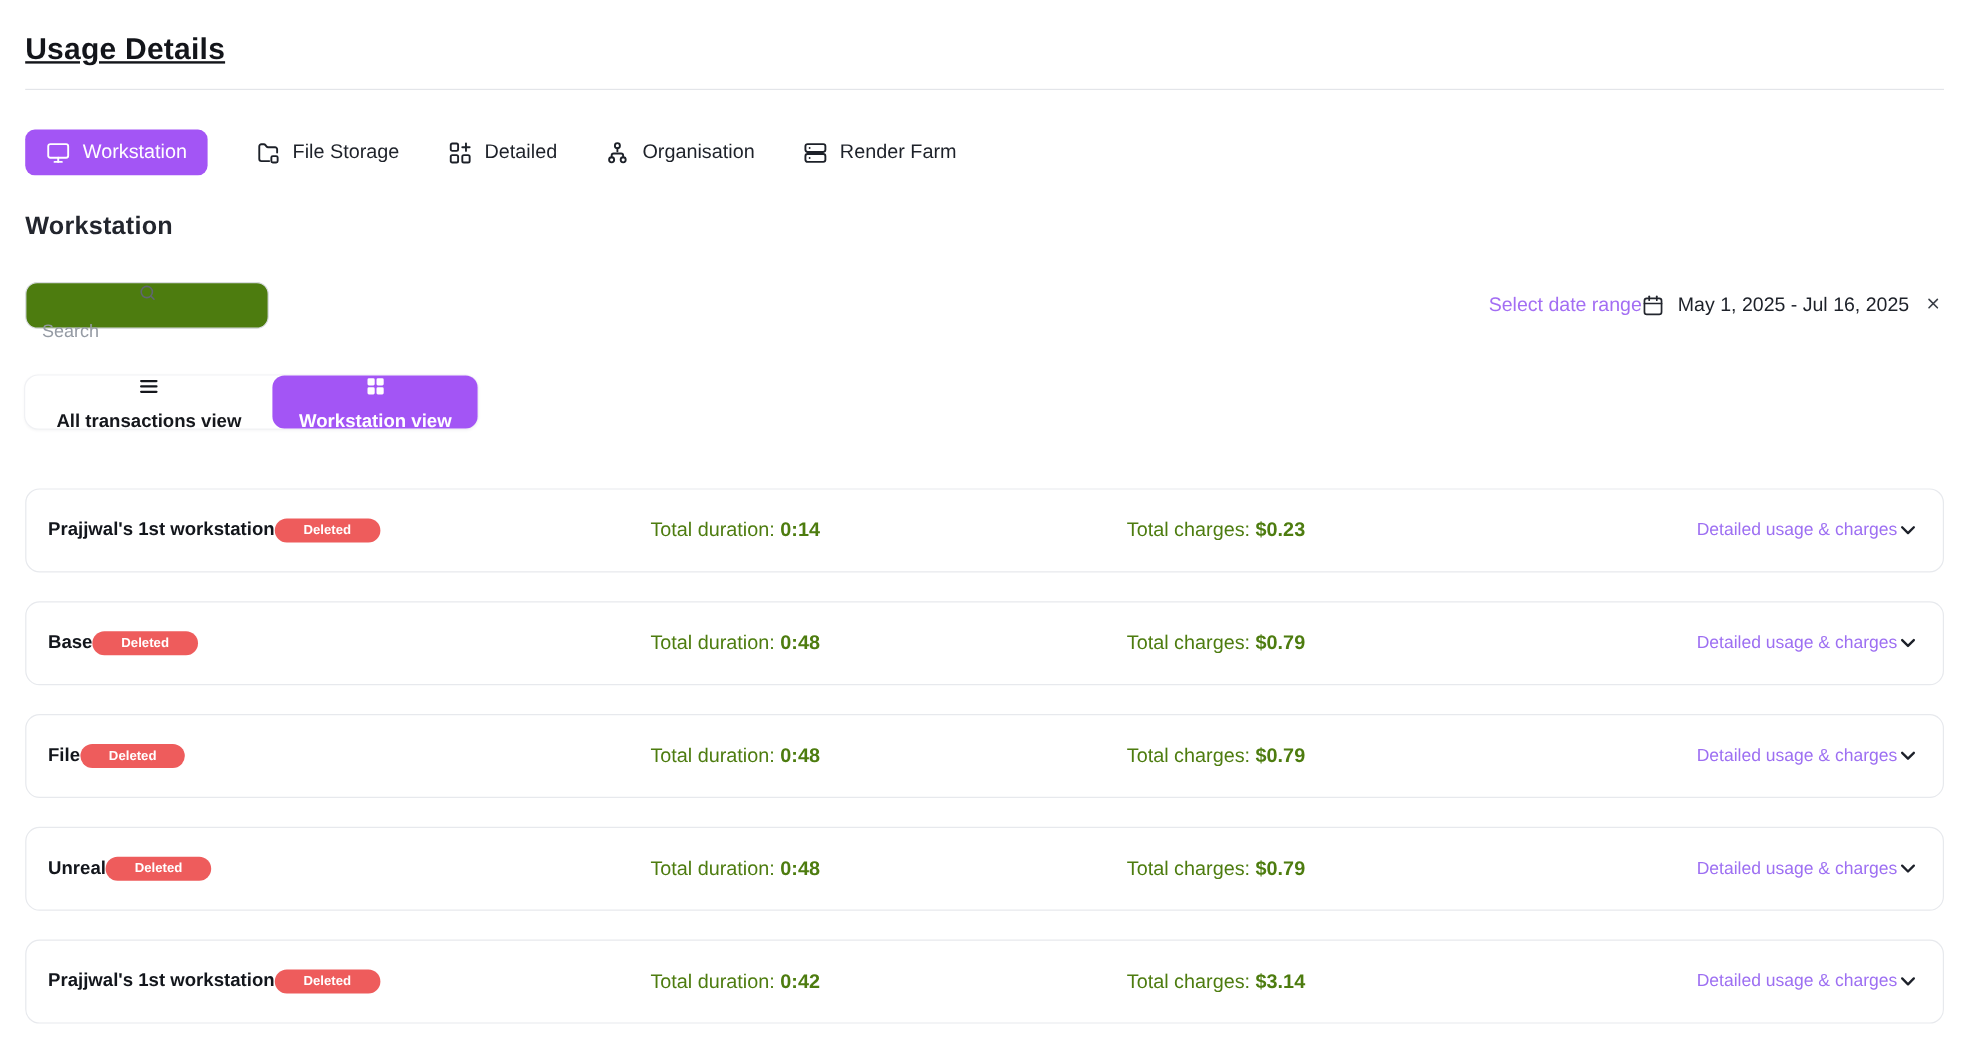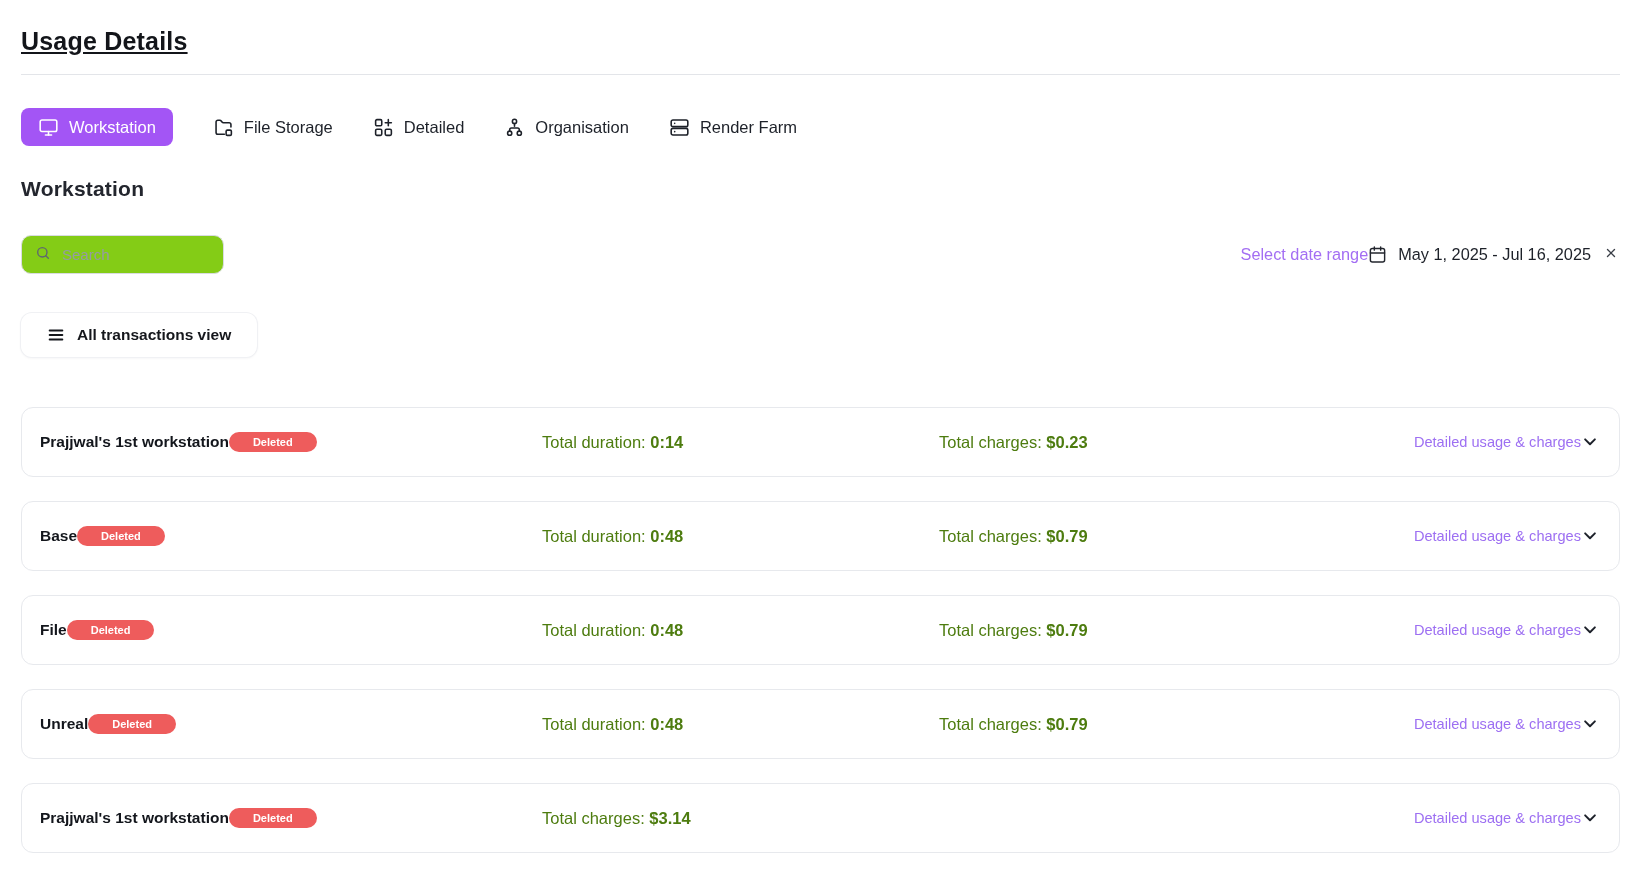--- a/index.html
+++ b/index.html
@@ -72,21 +72,22 @@
   }
   .search-box {
     width: 203px;
     height: 39px;
     border: 1px solid #d9dce1;
     border-radius: 10px;
     display: flex;
     align-items: center;
     padding: 0 13px;
     gap: 11px;
-    background: #84cc16;
+    background: #4d7c0f;
+    flex-direction: column;
   }
   .search-box svg { width: 16px; height: 16px; color: #5f6670; flex: none; }
   .search-box input {
     border: none;
     outline: none;
     font-family: inherit;
     font-size: 15px;
     color: #1d2129;
     width: 100%;
     background: transparent;
@@ -134,20 +135,21 @@
     height: 44px;
     padding: 0 26px;
     font-family: inherit;
     font-size: 15.5px;
     font-weight: 600;
     color: #15171c;
     background: transparent;
     border: none;
     cursor: pointer;
     border-radius: 11px;
+    flex-direction: column;
   }
   .view-toggle .toggle-btn svg { width: 18px; height: 18px; display: block; }
   .view-toggle .toggle-btn.active {
     background: #a355f5;
     color: #ffffff;
     padding: 0 22px;
     border-radius: 10px;
   }
 
   
@@ -292,20 +294,31 @@
     <button class="toggle-btn">
       <span>
         <svg viewBox="0 0 24 24" fill="none" stroke="currentColor" stroke-width="2.5" stroke-linecap="round">
             <path d="M3.5 6h17"></path>
             <path d="M3.5 12h17"></path>
             <path d="M3.5 18h17"></path>
           </svg>
       </span>
       <span>All transactions view</span>
     </button>
+    <button class="toggle-btn active">
+      <span>
+        <svg viewBox="0 0 24 24" fill="currentColor" stroke="none">
+            <rect x="3" y="3" width="8" height="8" rx="1.6"></rect>
+            <rect x="13" y="3" width="8" height="8" rx="1.6"></rect>
+            <rect x="3" y="13" width="8" height="8" rx="1.6"></rect>
+            <rect x="13" y="13" width="8" height="8" rx="1.6"></rect>
+          </svg>
+      </span>
+      <span>Workstation view</span>
+    </button>
   </div>
 
   <div class="card-list">
   <div class="ws-card">
     <div class="ws-name-cell">
       <span class="ws-name">Prajjwal's 1st workstation</span>
       <span class="ws-badge">Deleted</span>
     </div>
     <div class="ws-metric">
       <span class="metric-label">Total duration:</span>
@@ -393,20 +406,24 @@
       </span>
     </button>
   </div>
 
   <div class="ws-card">
     <div class="ws-name-cell">
       <span class="ws-name">Prajjwal's 1st workstation</span>
       <span class="ws-badge">Deleted</span>
     </div>
     <div class="ws-metric">
+      <span class="metric-label">Total duration:</span>
+      <span class="metric-value">0:42</span>
+    </div>
+    <div class="ws-metric">
       <span class="metric-label">Total charges:</span>
       <span class="metric-value">$3.14</span>
     </div>
     <button class="ws-detail">
       <span class="detail-label">Detailed usage &amp; charges</span>
       <span>
         <svg viewBox="0 0 24 24" fill="none" stroke="currentColor" stroke-width="2.6" stroke-linecap="round" stroke-linejoin="round">
               <path d="m5.5 8.5 6.5 6.5 6.5-6.5"></path>
             </svg>
       </span>

